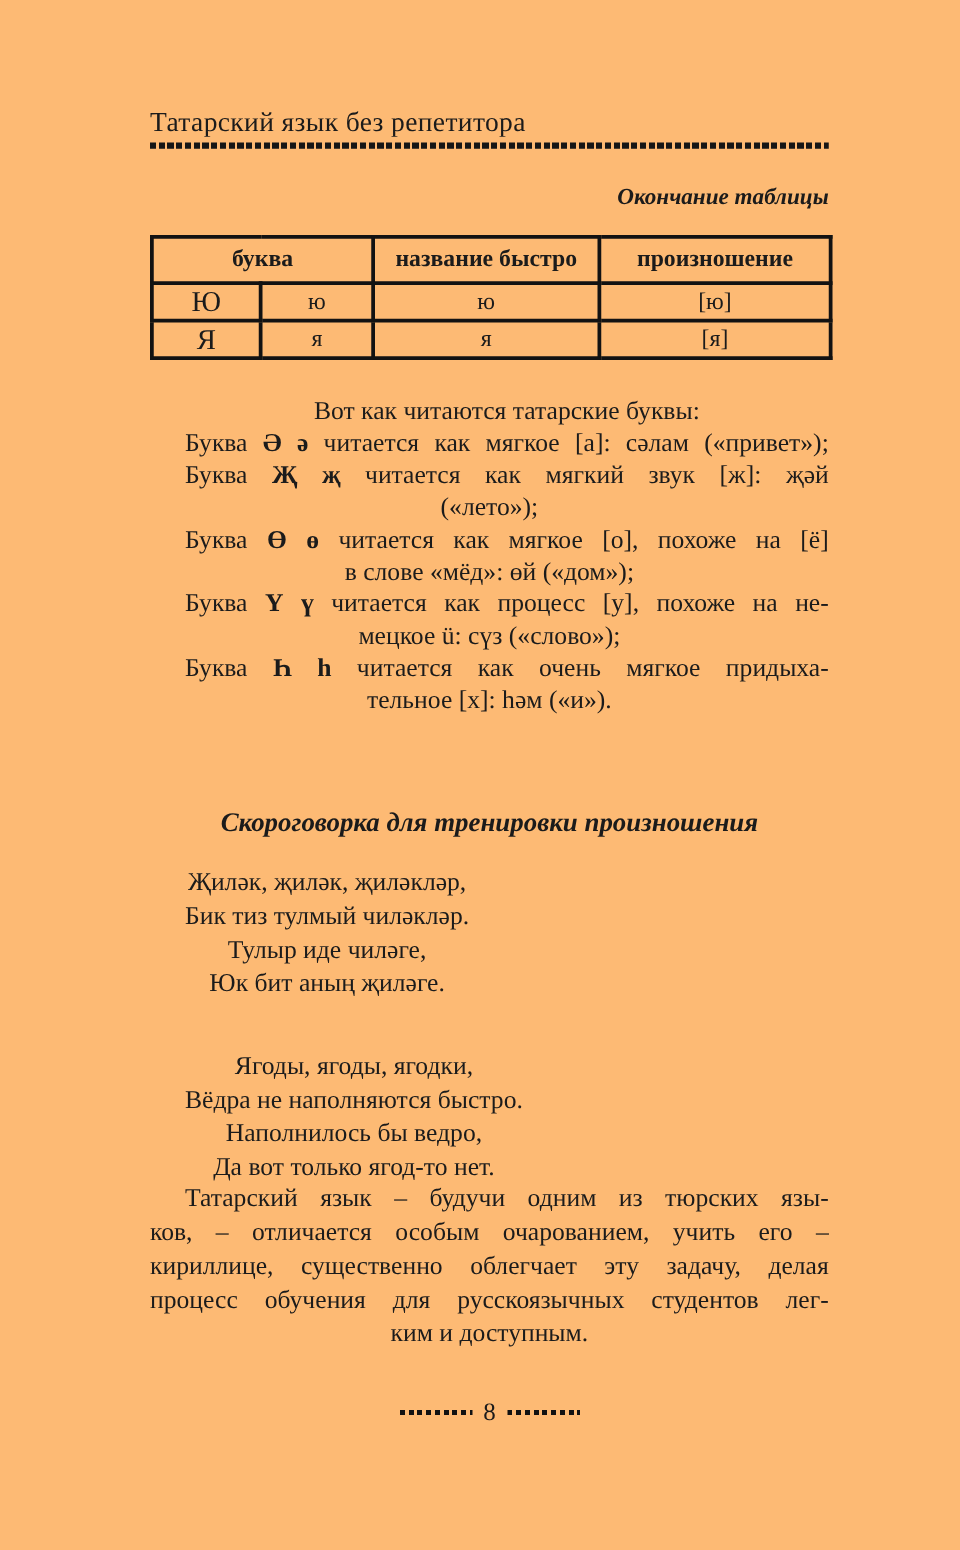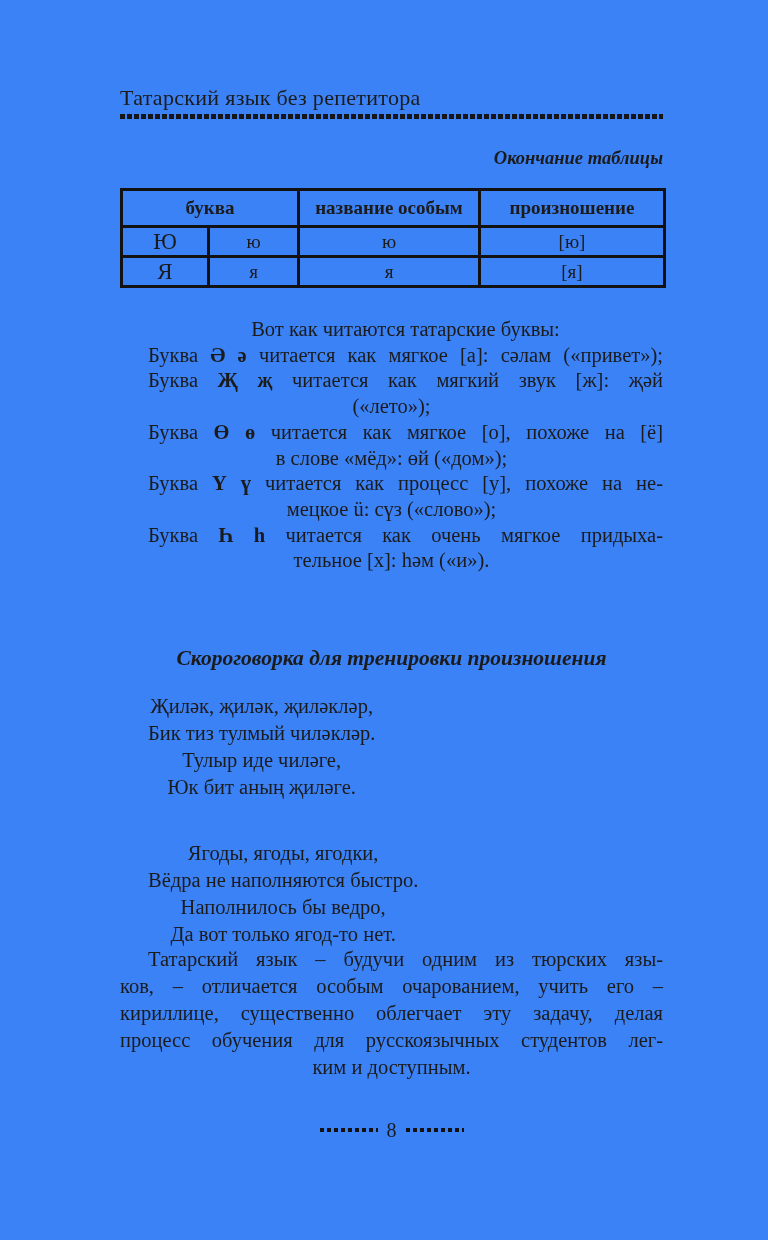--- a/index.html
+++ b/index.html
@@ -1,20 +1,20 @@
 <!DOCTYPE html>
 <html lang="ru"><head>
 <meta charset="utf-8">
 <style>
   html, body { margin: 0; padding: 0; background: #ffffff; }
   .page {
     position: relative;
     width: 768px;
     height: 1240px;
-    background: #3b82f6;
+    background: #fdba74;
     font-family: "Liberation Serif", "DejaVu Serif", serif;
     color: #1b1b1b;
     overflow: hidden;
   }
 
   
   .running-head-title {
     position: absolute; left: 120px; top: 85px;
     font-size: 22px; letter-spacing: 0.3px;
   }
@@ -91,21 +91,21 @@
   <table class="letter-table">
     <colgroup>
       <col style="width:87px">
       <col style="width:90px">
       <col style="width:181px">
       <col style="width:185px">
     </colgroup>
     <thead>
       <tr>
         <th colspan="2">буква</th>
-        <th>название особым</th>
+        <th>название быстро</th>
         <th>произношение</th>
       </tr>
     </thead>
     <tbody>
       <tr>
         <td class="big">Ю</td>
         <td>ю</td>
         <td>ю</td>
         <td>[ю]</td>
       </tr>

